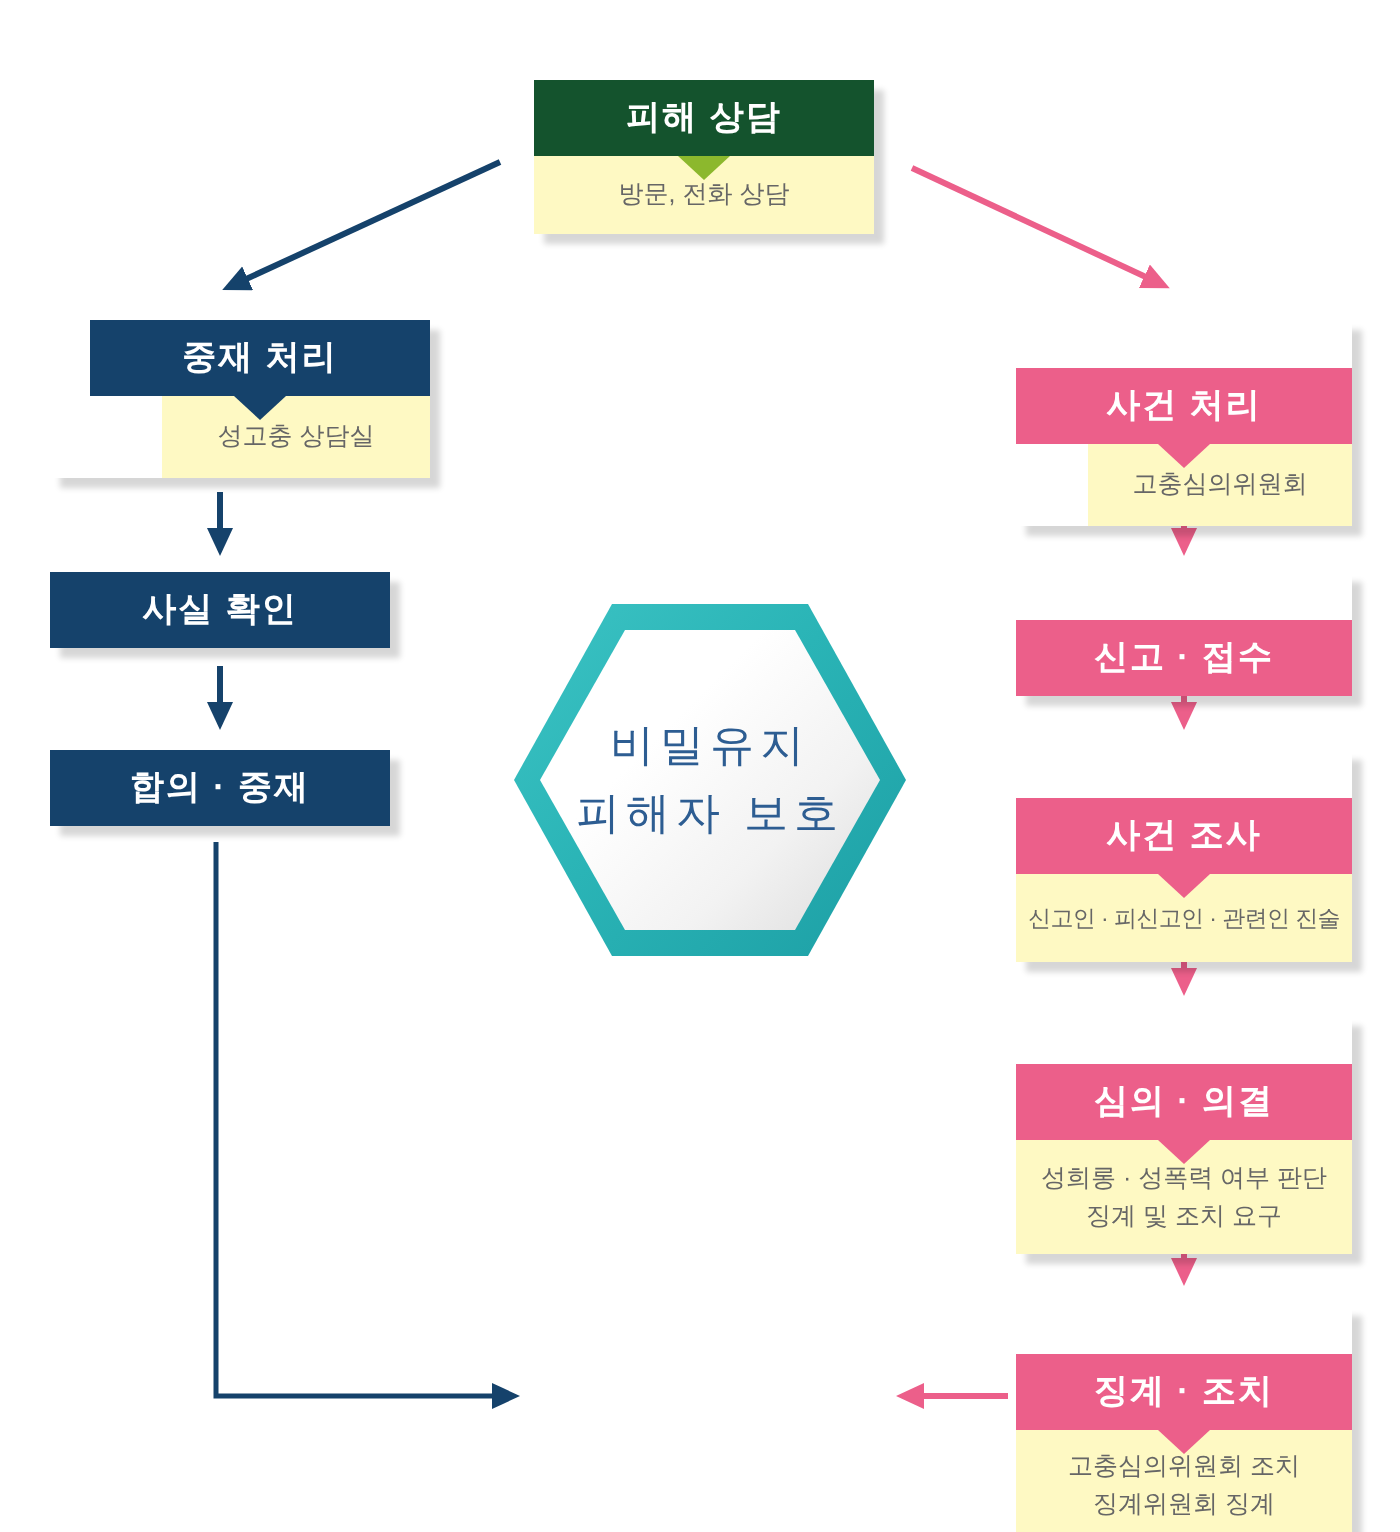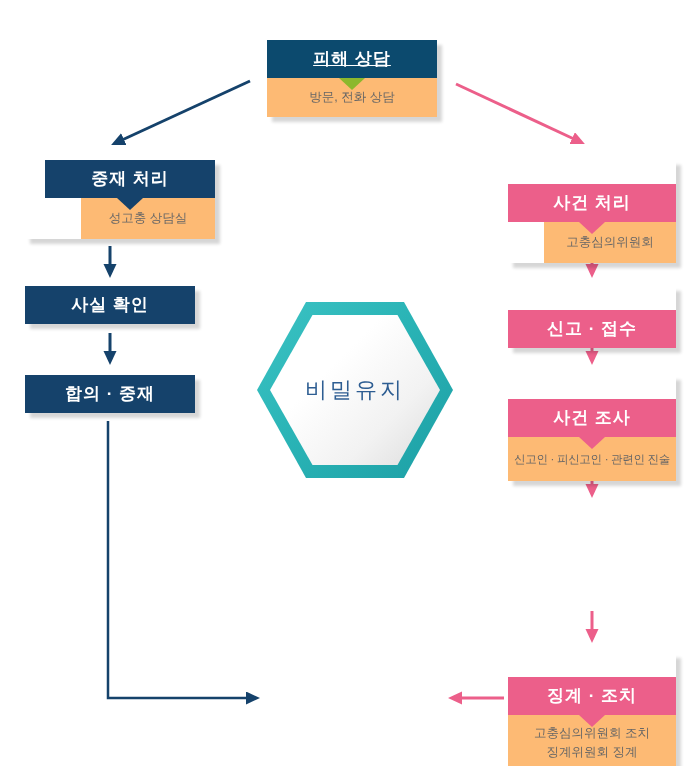--- a/index.html
+++ b/index.html
@@ -7,33 +7,33 @@
     position:relative;width:700px;height:766px;background:#ffffff;overflow:hidden;
     font-family:"Liberation Sans","DejaVu Sans",sans-serif;
   }
   .arrows{position:absolute;left:0;top:0;z-index:1;}
   .node{position:absolute;z-index:2;box-shadow:5px 5px 3px rgba(0,0,0,0.16);}
   .hd{
     position:relative;height:38px;line-height:38px;text-align:center;
     color:#ffffff;font-weight:700;font-size:17px;letter-spacing:1px;
   }
   .hd.h34{height:34px;line-height:34px;}
-  .green{background:#0c4a6e;text-decoration:underline;}
+  .green{background:#14532d;}
   .navy{background:#15426b;}
   .pink{background:#ec5f8a;margin-top:24px;}
   .notch{
     position:absolute;left:50%;top:100%;margin-left:-13px;width:0;height:0;
     border-left:13px solid transparent;border-right:13px solid transparent;
     border-top:12px solid #000;z-index:3;
   }
   .notch.green-n{border-top-color:#8cb82d;}
   .notch.navy-n{border-top-color:#15426b;}
   .notch.pink-n{border-top-color:#ec5f8a;}
   .sub{
-    background:#fdba74;color:#666666;text-align:left;font-size:12.5px;
+    background:#fef9c3;color:#666666;text-align:left;font-size:12.5px;
     display:flex;flex-direction:column;justify-content:center;align-items:center;
   }
   .sub.h39{height:39px;}
   .sub.h41{height:41px;margin-left:36px;}
   .sub.h44{height:44px;font-size:11.5px;letter-spacing:-0.3px;white-space:nowrap;}
   .sub.h57{height:57px;line-height:19px;}
   .sub.h56{height:56px;line-height:19px;}
   .hex-outer{
     position:absolute;left:257px;top:302px;width:196px;height:176px;z-index:2;
     clip-path:polygon(25% 0,75% 0,100% 50%,75% 100%,25% 100%,0 50%);
@@ -126,34 +126,45 @@
   <div class="node" style="left:508px;top:375px;width:168px;">
     <div class="hd pink">
       <span>사건 조사</span>
       <i class="notch pink-n"></i>
     </div>
     <div class="sub h44">
       <span>신고인 · 피신고인 · 관련인 진술</span>
     </div>
   </div>
 
+  <div class="node" style="left:508px;top:508px;width:168px;">
+    <div class="hd pink">
+      <span>심의 · 의결</span>
+      <i class="notch pink-n"></i>
+    </div>
+    <div class="sub h57">
+      <div>성희롱 · 성폭력 여부 판단</div>
+      <div>징계 및 조치 요구</div>
+    </div>
+  </div>
 
   <div class="node" style="left:508px;top:653px;width:168px;">
     <div class="hd pink">
       <span>징계 · 조치</span>
       <i class="notch pink-n"></i>
     </div>
     <div class="sub h56">
       <div>고충심의위원회 조치</div>
       <div>징계위원회 징계</div>
     </div>
   </div>
 
 
   <div class="hex-outer">
     <div class="hex-inner">
       <div class="hex-text">
         <div>비밀유지</div>
+        <div>피해자 보호</div>
       </div>
     </div>
   </div>
 
 </div>
 
 </body></html>

